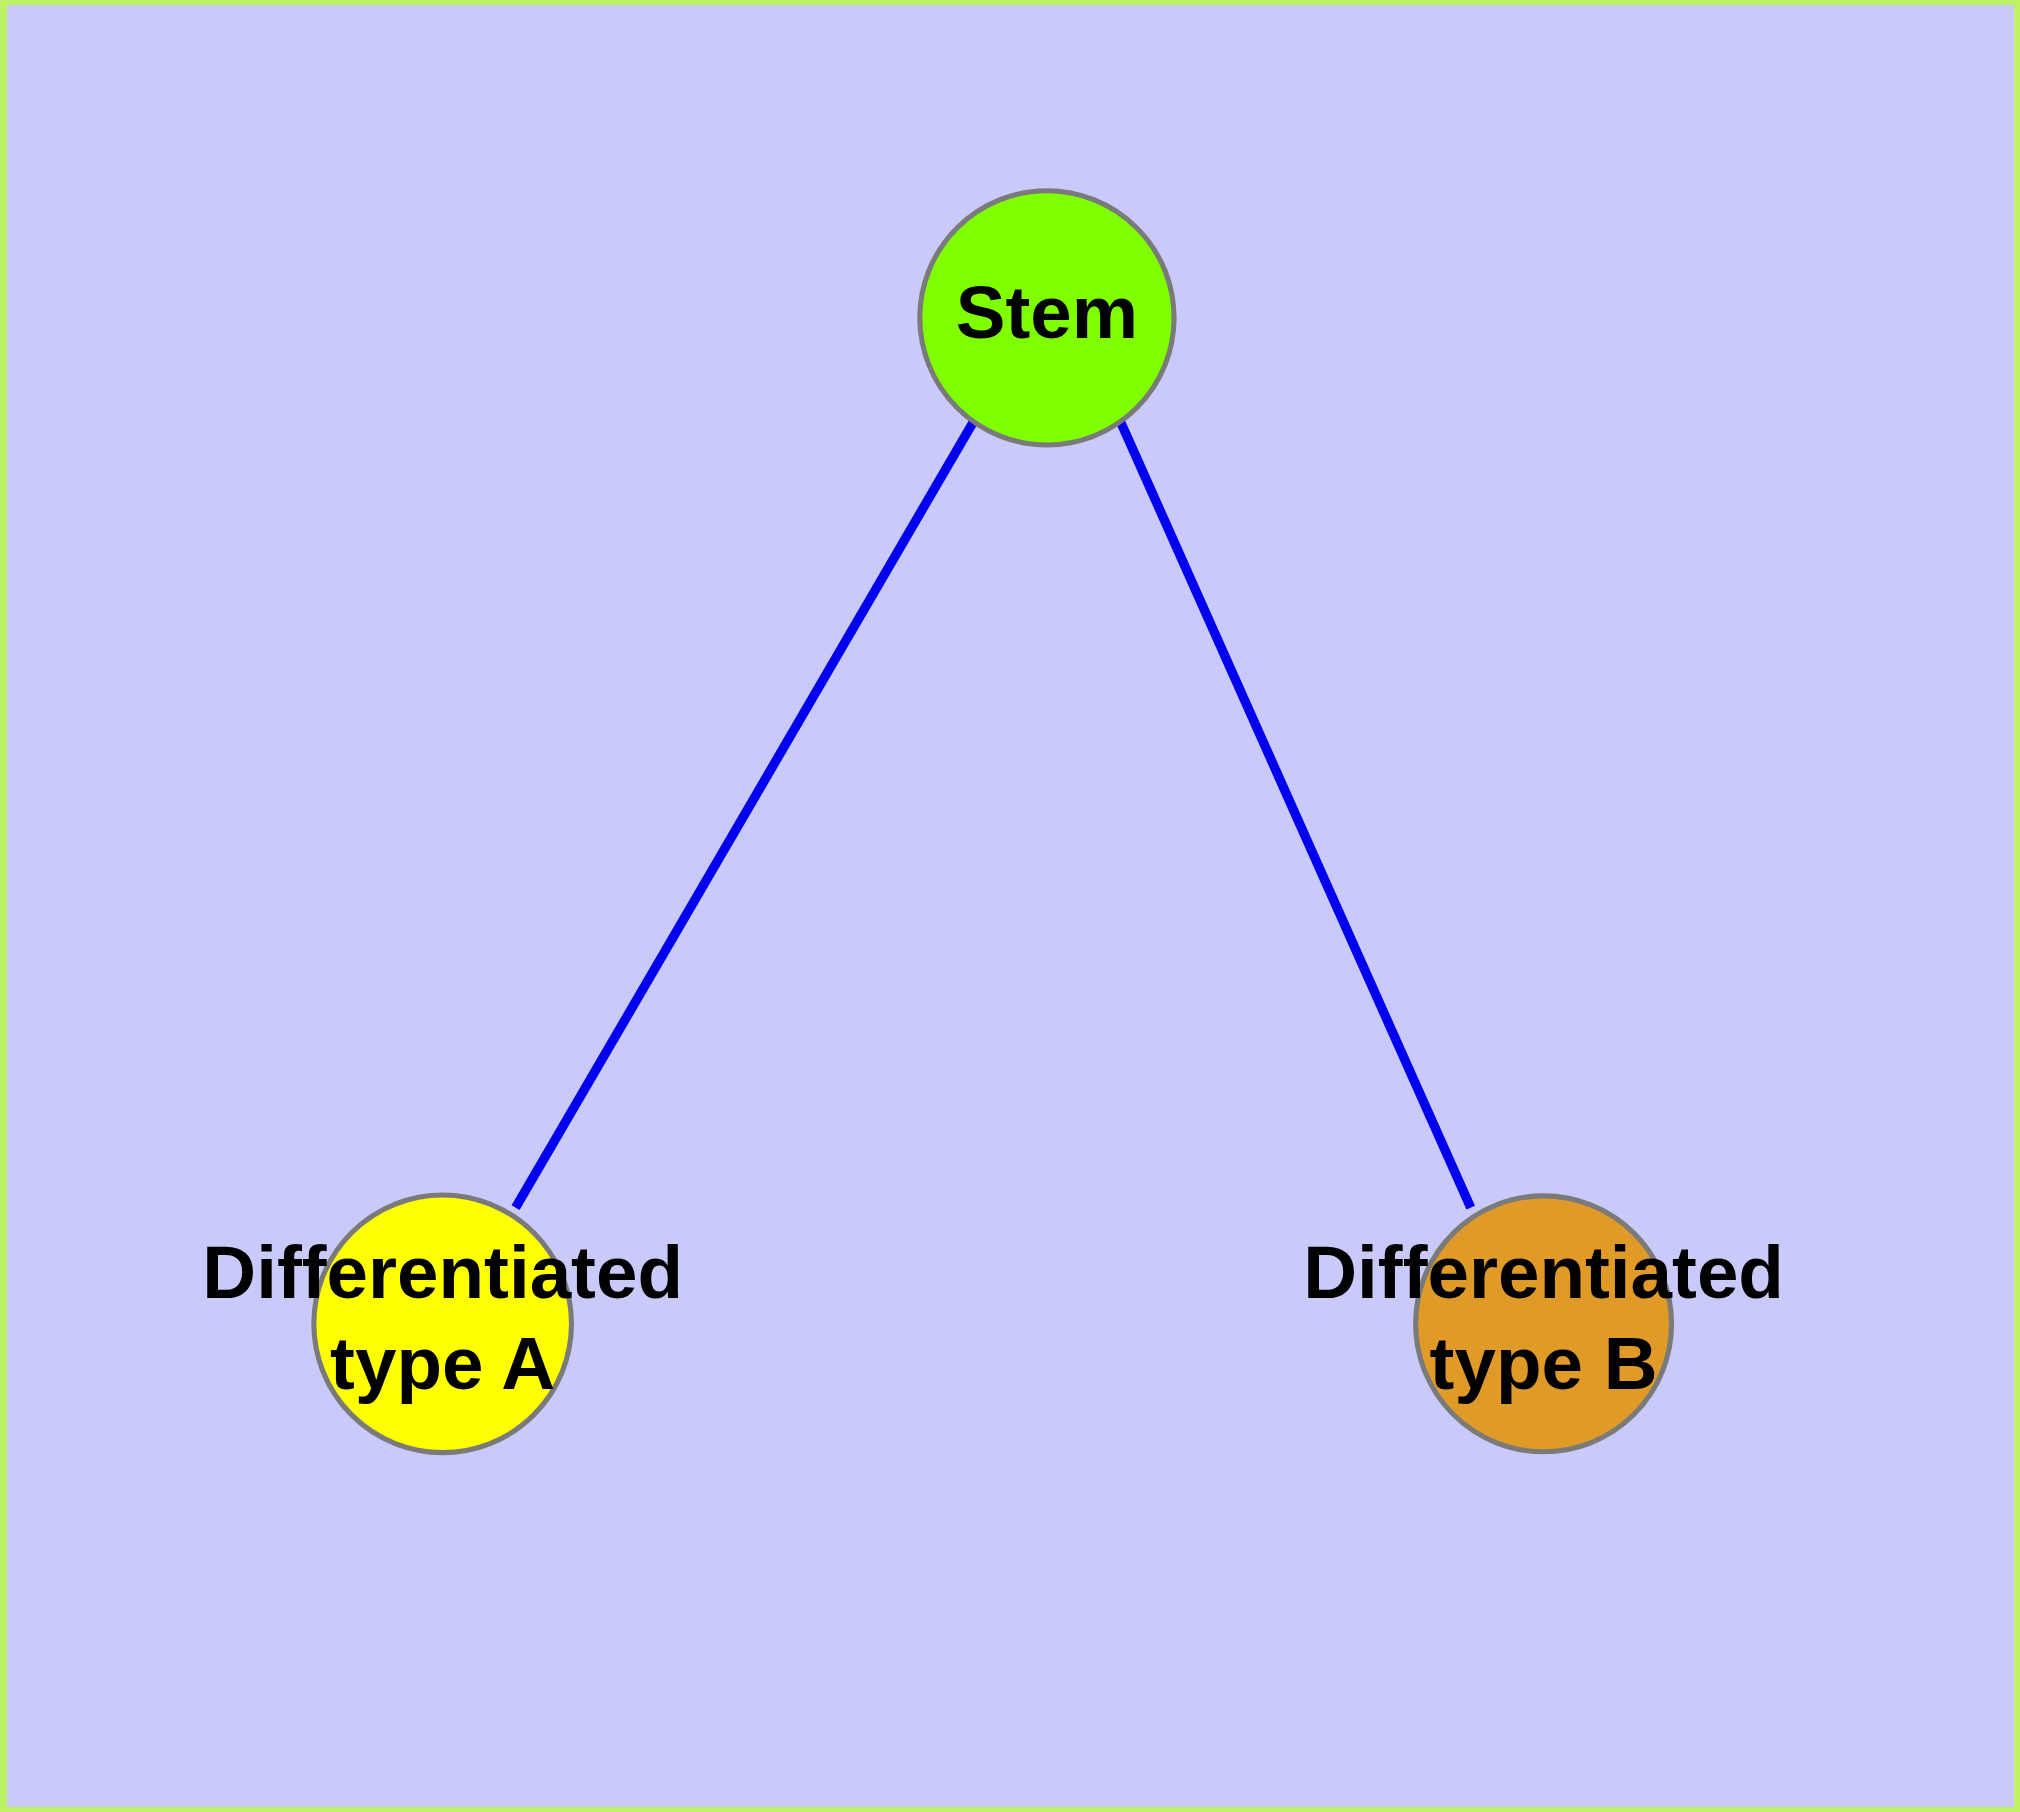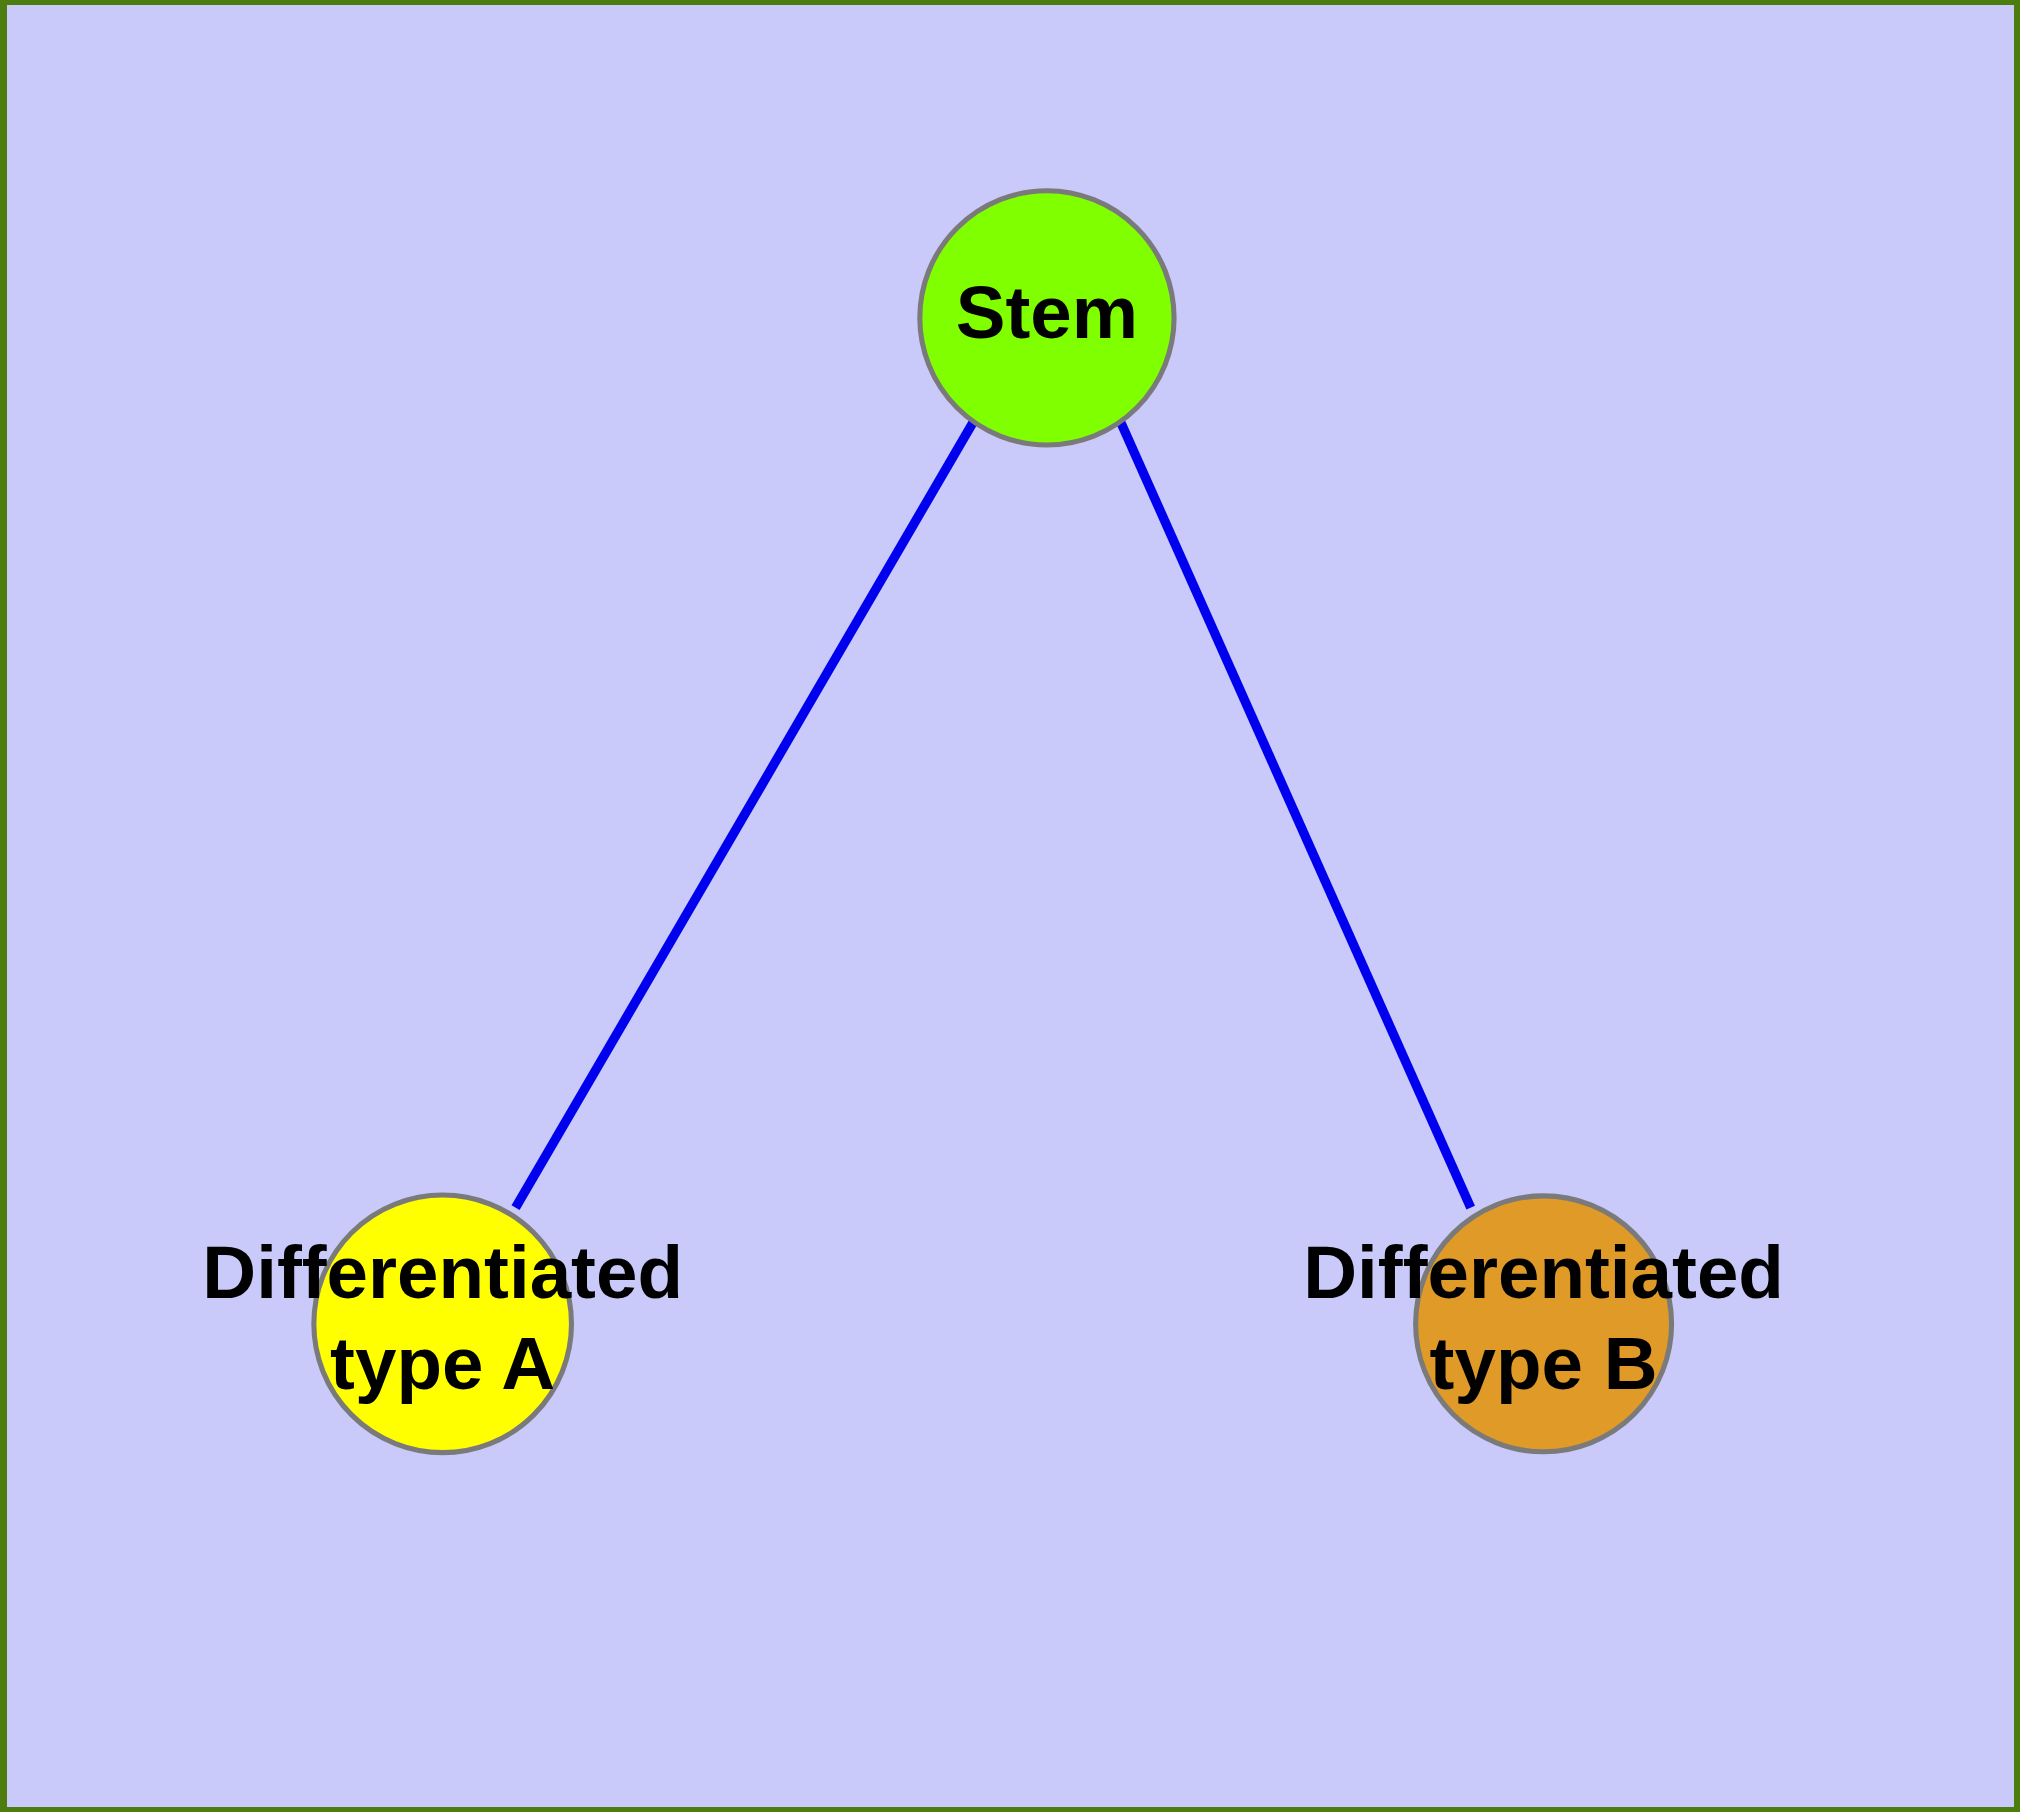--- a/index.html
+++ b/index.html
@@ -8,21 +8,21 @@
     padding: 0;
     background: #ffffff;
   }
   body {
     font-family: "Liberation Sans", sans-serif;
   }
   #canvas {
     position: relative;
     width: 2021px;
     height: 1812px;
-    background: #4d7c0f;
+    background: #bef264;
     overflow: hidden;
     text-align: center;
   }
   #plot-area {
     position: absolute;
     left: 6.8px;
     top: 5.1px;
     width: 2007px;
     height: 1802px;
     background: #c9c9fa;

